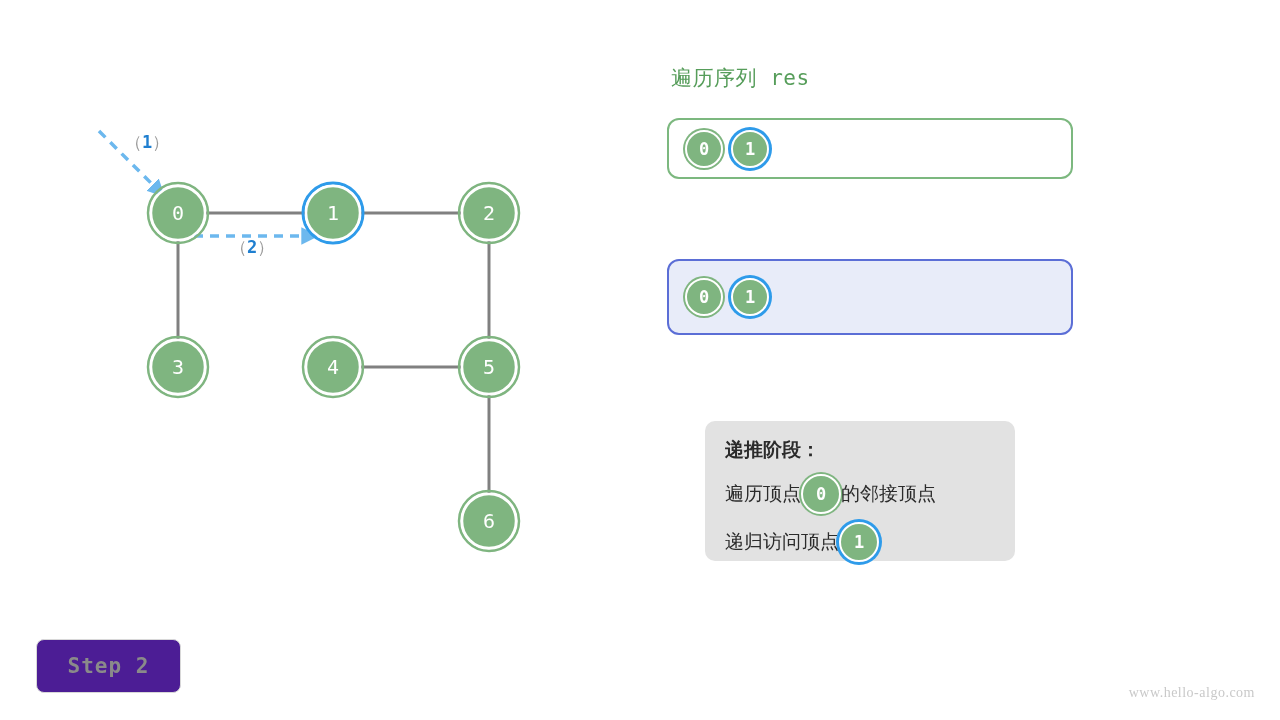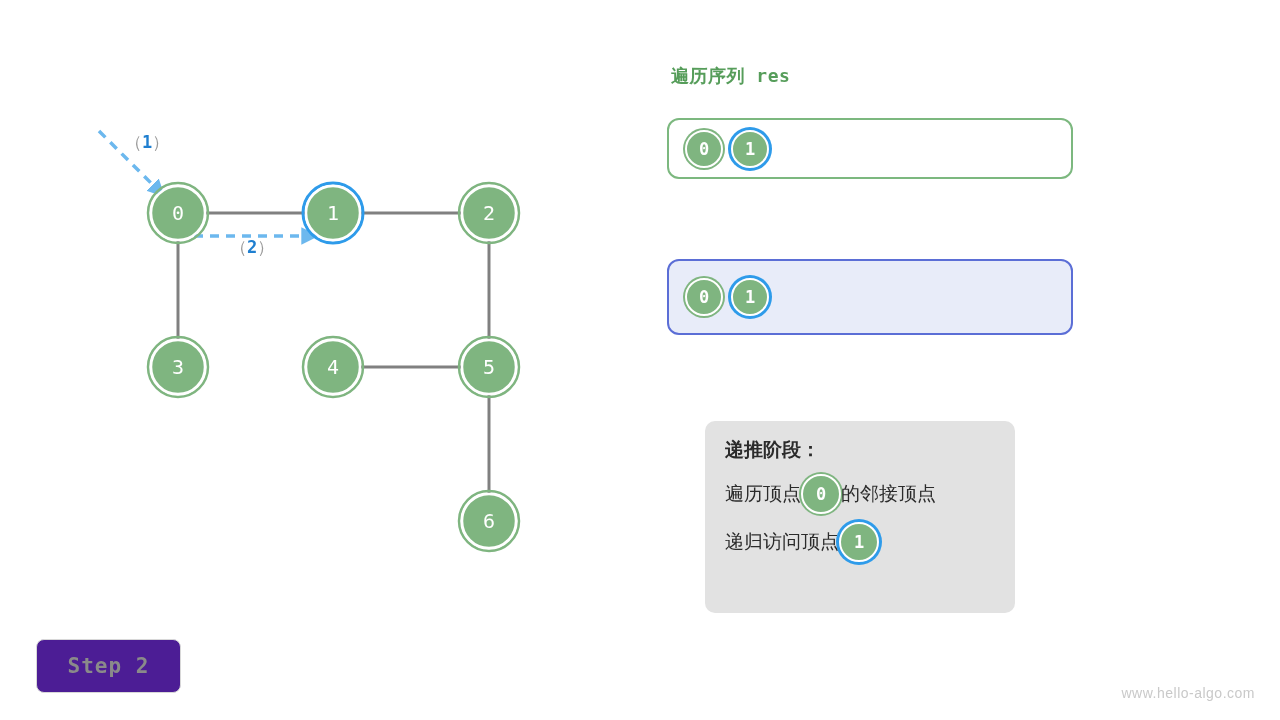--- a/index.html
+++ b/index.html
@@ -30,22 +30,22 @@
     top: 0;
     width: 640px;
     height: 720px;
   }
   #graph-svg { display:block; }
 
   
   .panel-title {
     position: absolute;
     font-family: "DejaVu Sans Mono", "Liberation Mono", monospace;
-    font-weight: bold;
-    font-size: 18px;
+    font-weight: normal;
+    font-size: 21px;
     letter-spacing: 0.5px;
     white-space: nowrap;
   }
   #res-title  { left: 671px; top: 64px;  color: #569d5a; }
   #visited-title { left: 671px; top: 208px; color: #2b46d6; }
 
   .seq-box {
     position: absolute;
     box-sizing: border-box;
   }
@@ -90,21 +90,21 @@
     border: 2px solid #ffffff;
     flex: 0 0 auto;
   }
   .chip.ring-green { box-shadow: 0 0 0 2px #7fb580; }
   .chip.ring-blue  { box-shadow: 0 0 0 3px #2e9bea; }
 
   
   #note-box {
     position: absolute;
     left: 705px; top: 421px;
-    width: 310px; height: 192px;
+    width: 310px; height: 140px;
     background: #e2e2e2;
     border-radius: 10px;
     box-sizing: border-box;
     padding: 18px 20px 0 20px;
   }
   .note-heading {
     font-size: 19px;
     font-weight: bold;
     color: #2b2b2b;
     margin: 0 0 14px 0;
@@ -138,21 +138,21 @@
     font-weight: bold;
     letter-spacing: 1px;
     color: #8a8a8a;
     box-sizing: border-box;
   }
 
   
   #watermark {
     position: absolute;
     right: 25px; bottom: 19px;
-    font-family: Liberation Sans, sans-serif;
+    font-family: Liberation Serif, serif;
     font-size: 14px;
     color: #c9c9c9;
     letter-spacing: 0.5px;
   }
 </style>
 </head>
 <body>
 
 <div id="stage">
 

